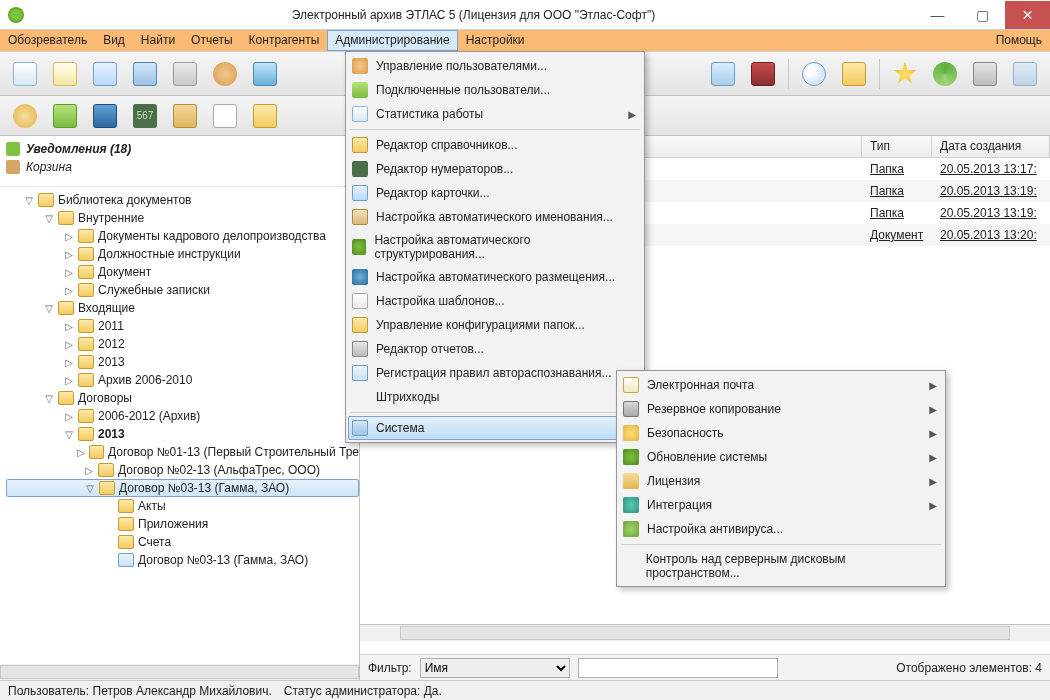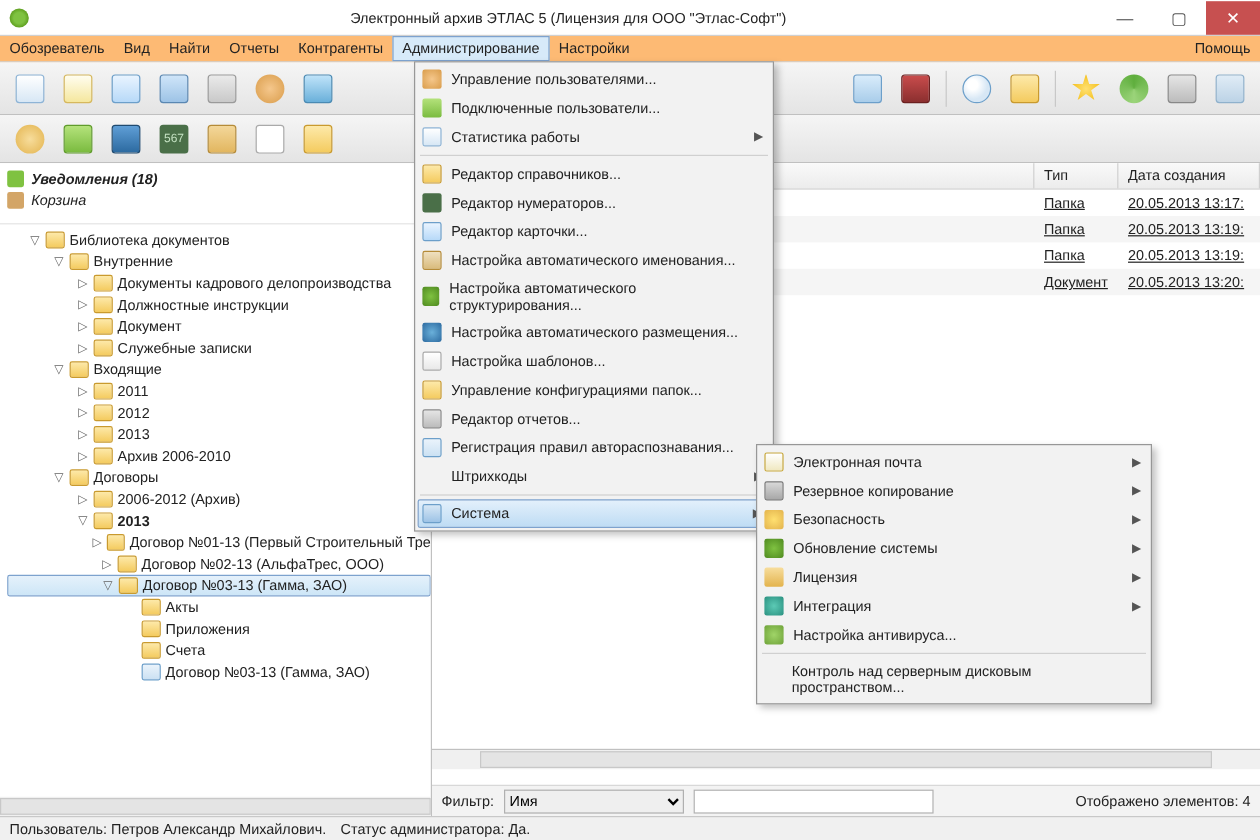--- a/index.html
+++ b/index.html
@@ -480,21 +480,21 @@
       <span class="arrow">▶</span>
     </div>
     <div class="dm-sep"></div>
     <div class="dm-item highlight">
       <span class="dm-icon di-system"></span>
       <span>Система</span>
       <span class="arrow">▶</span>
     </div>
   </div>
 
-<div class="dropdown" id="system-submenu" style="top:370px; left:630px; width:330px;">
+<div class="dropdown" id="system-submenu" style="top:370px; left:616px; width:330px;">
     <div class="dm-item">
       <span class="dm-icon di-mail"></span>
       <span>Электронная почта</span>
       <span class="arrow">▶</span>
     </div>
     <div class="dm-item">
       <span class="dm-icon di-backup"></span>
       <span>Резервное копирование</span>
       <span class="arrow">▶</span>
     </div>

